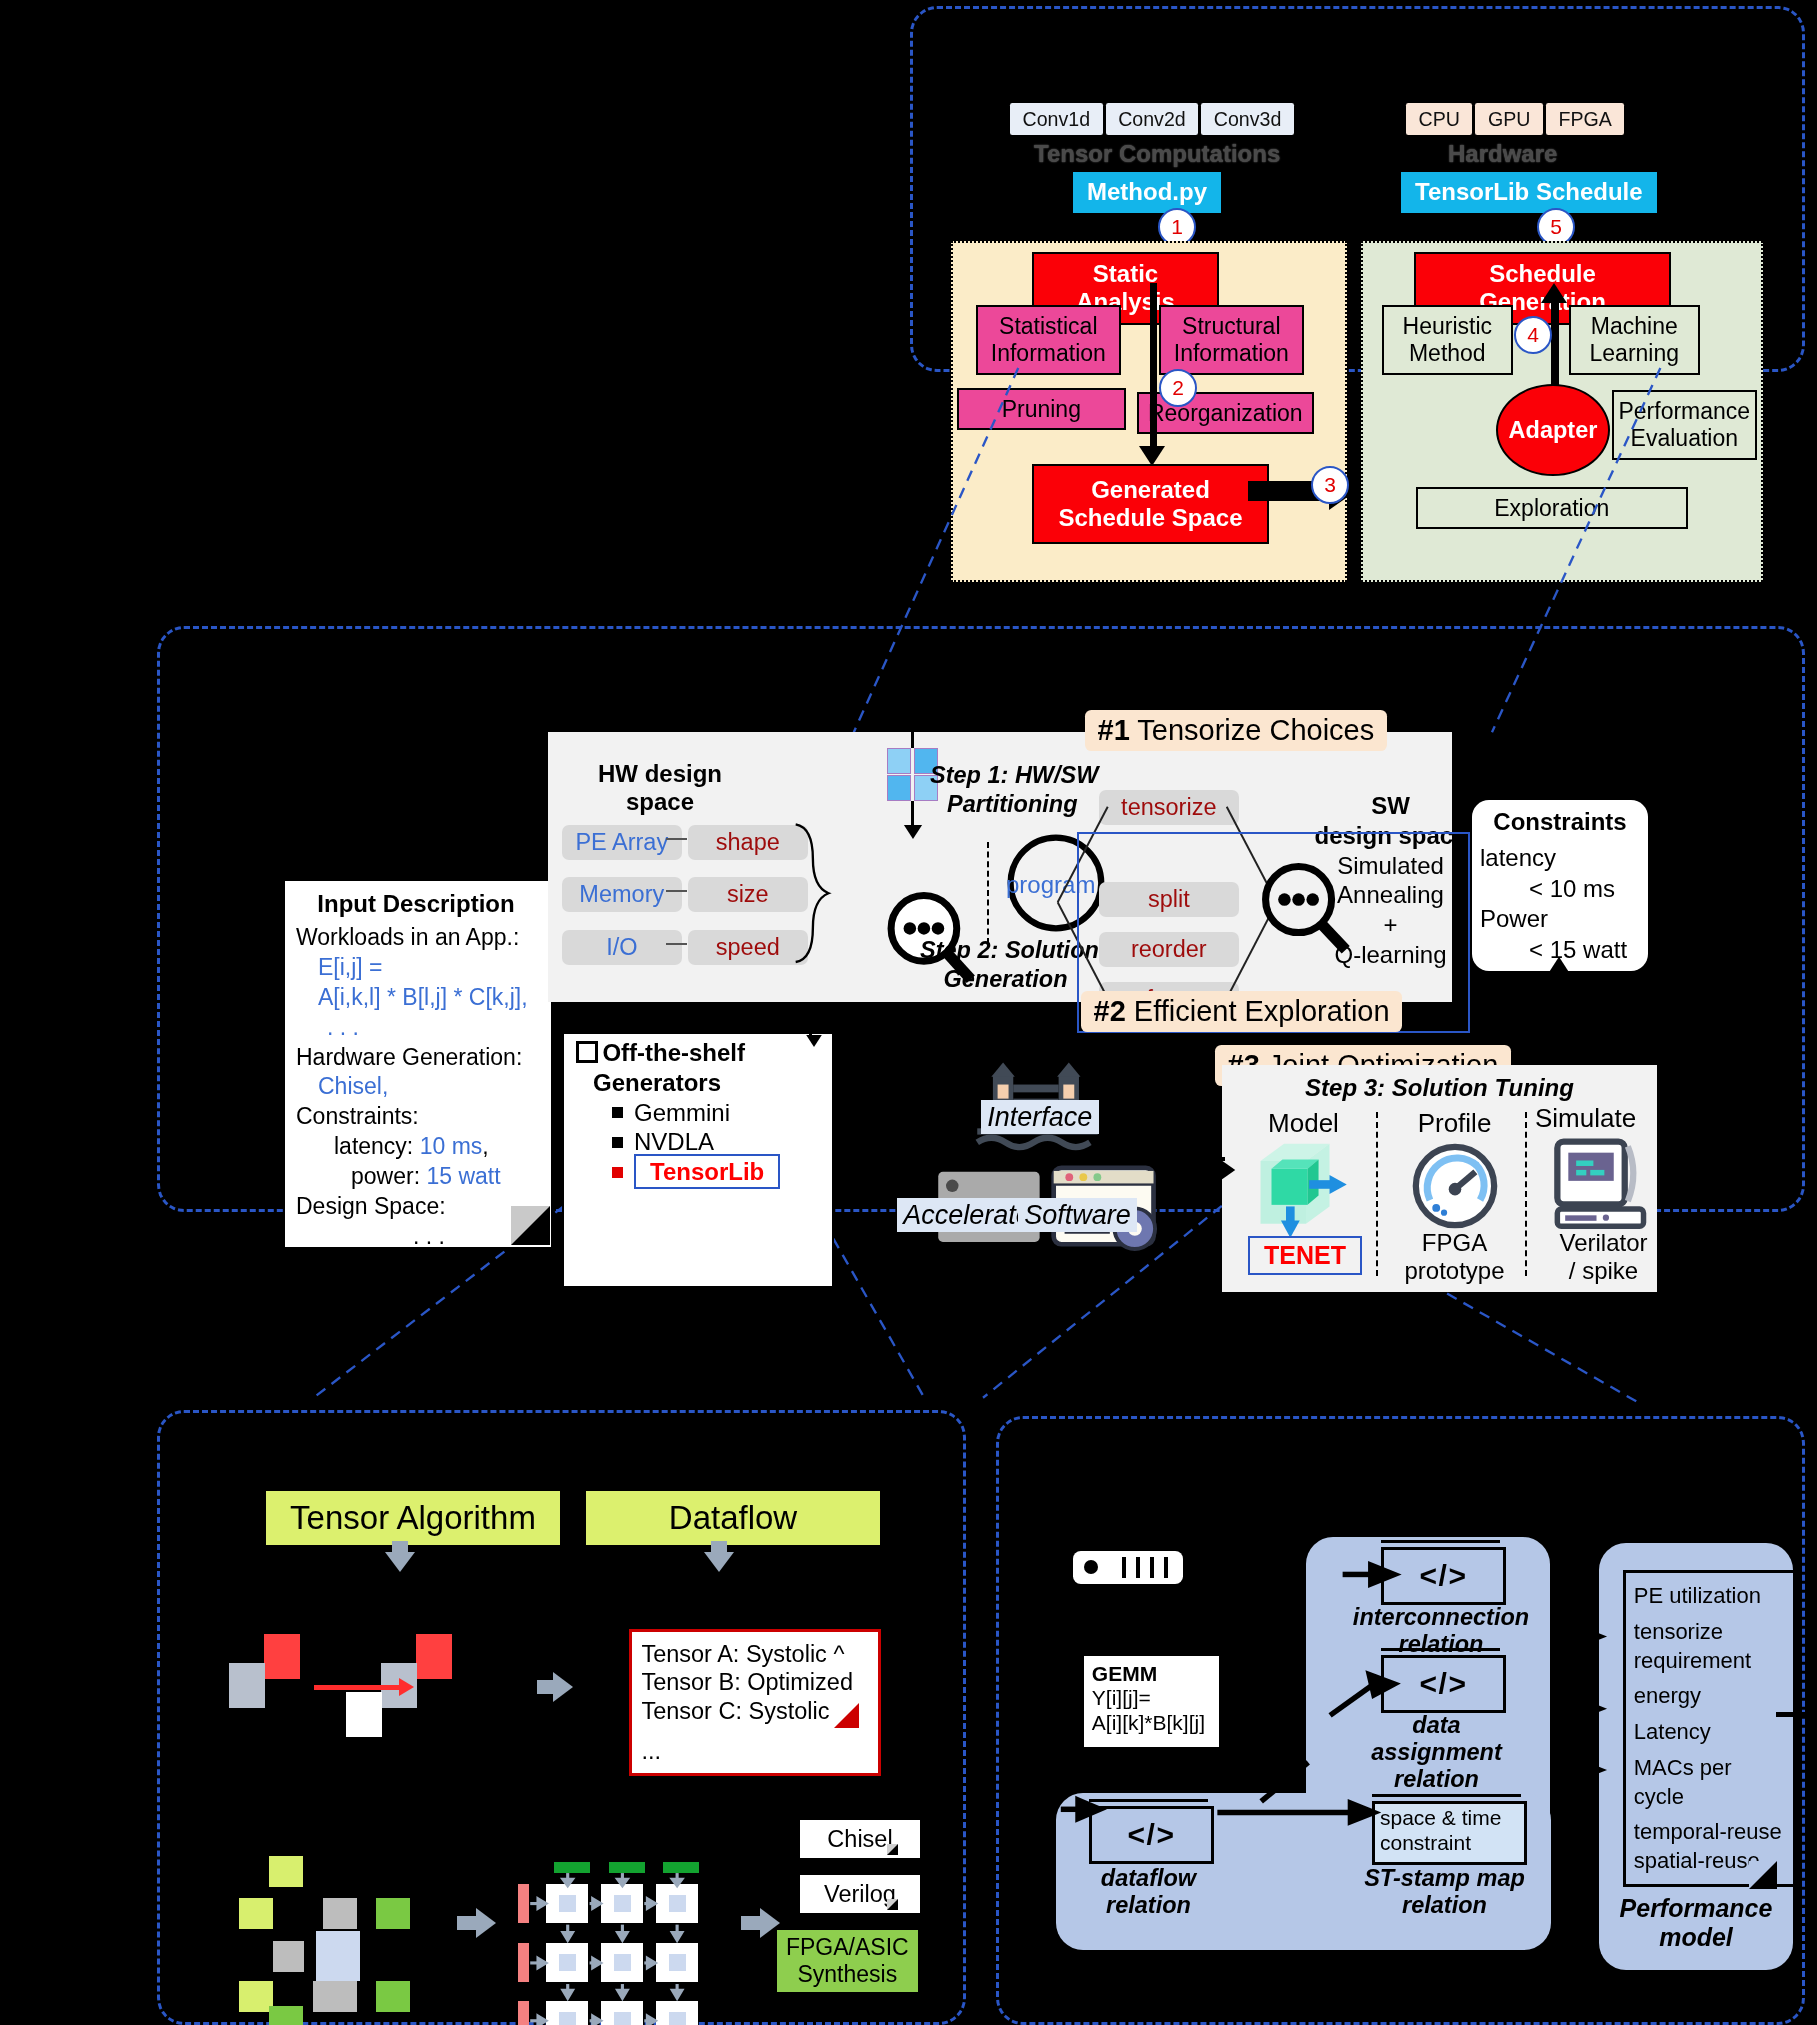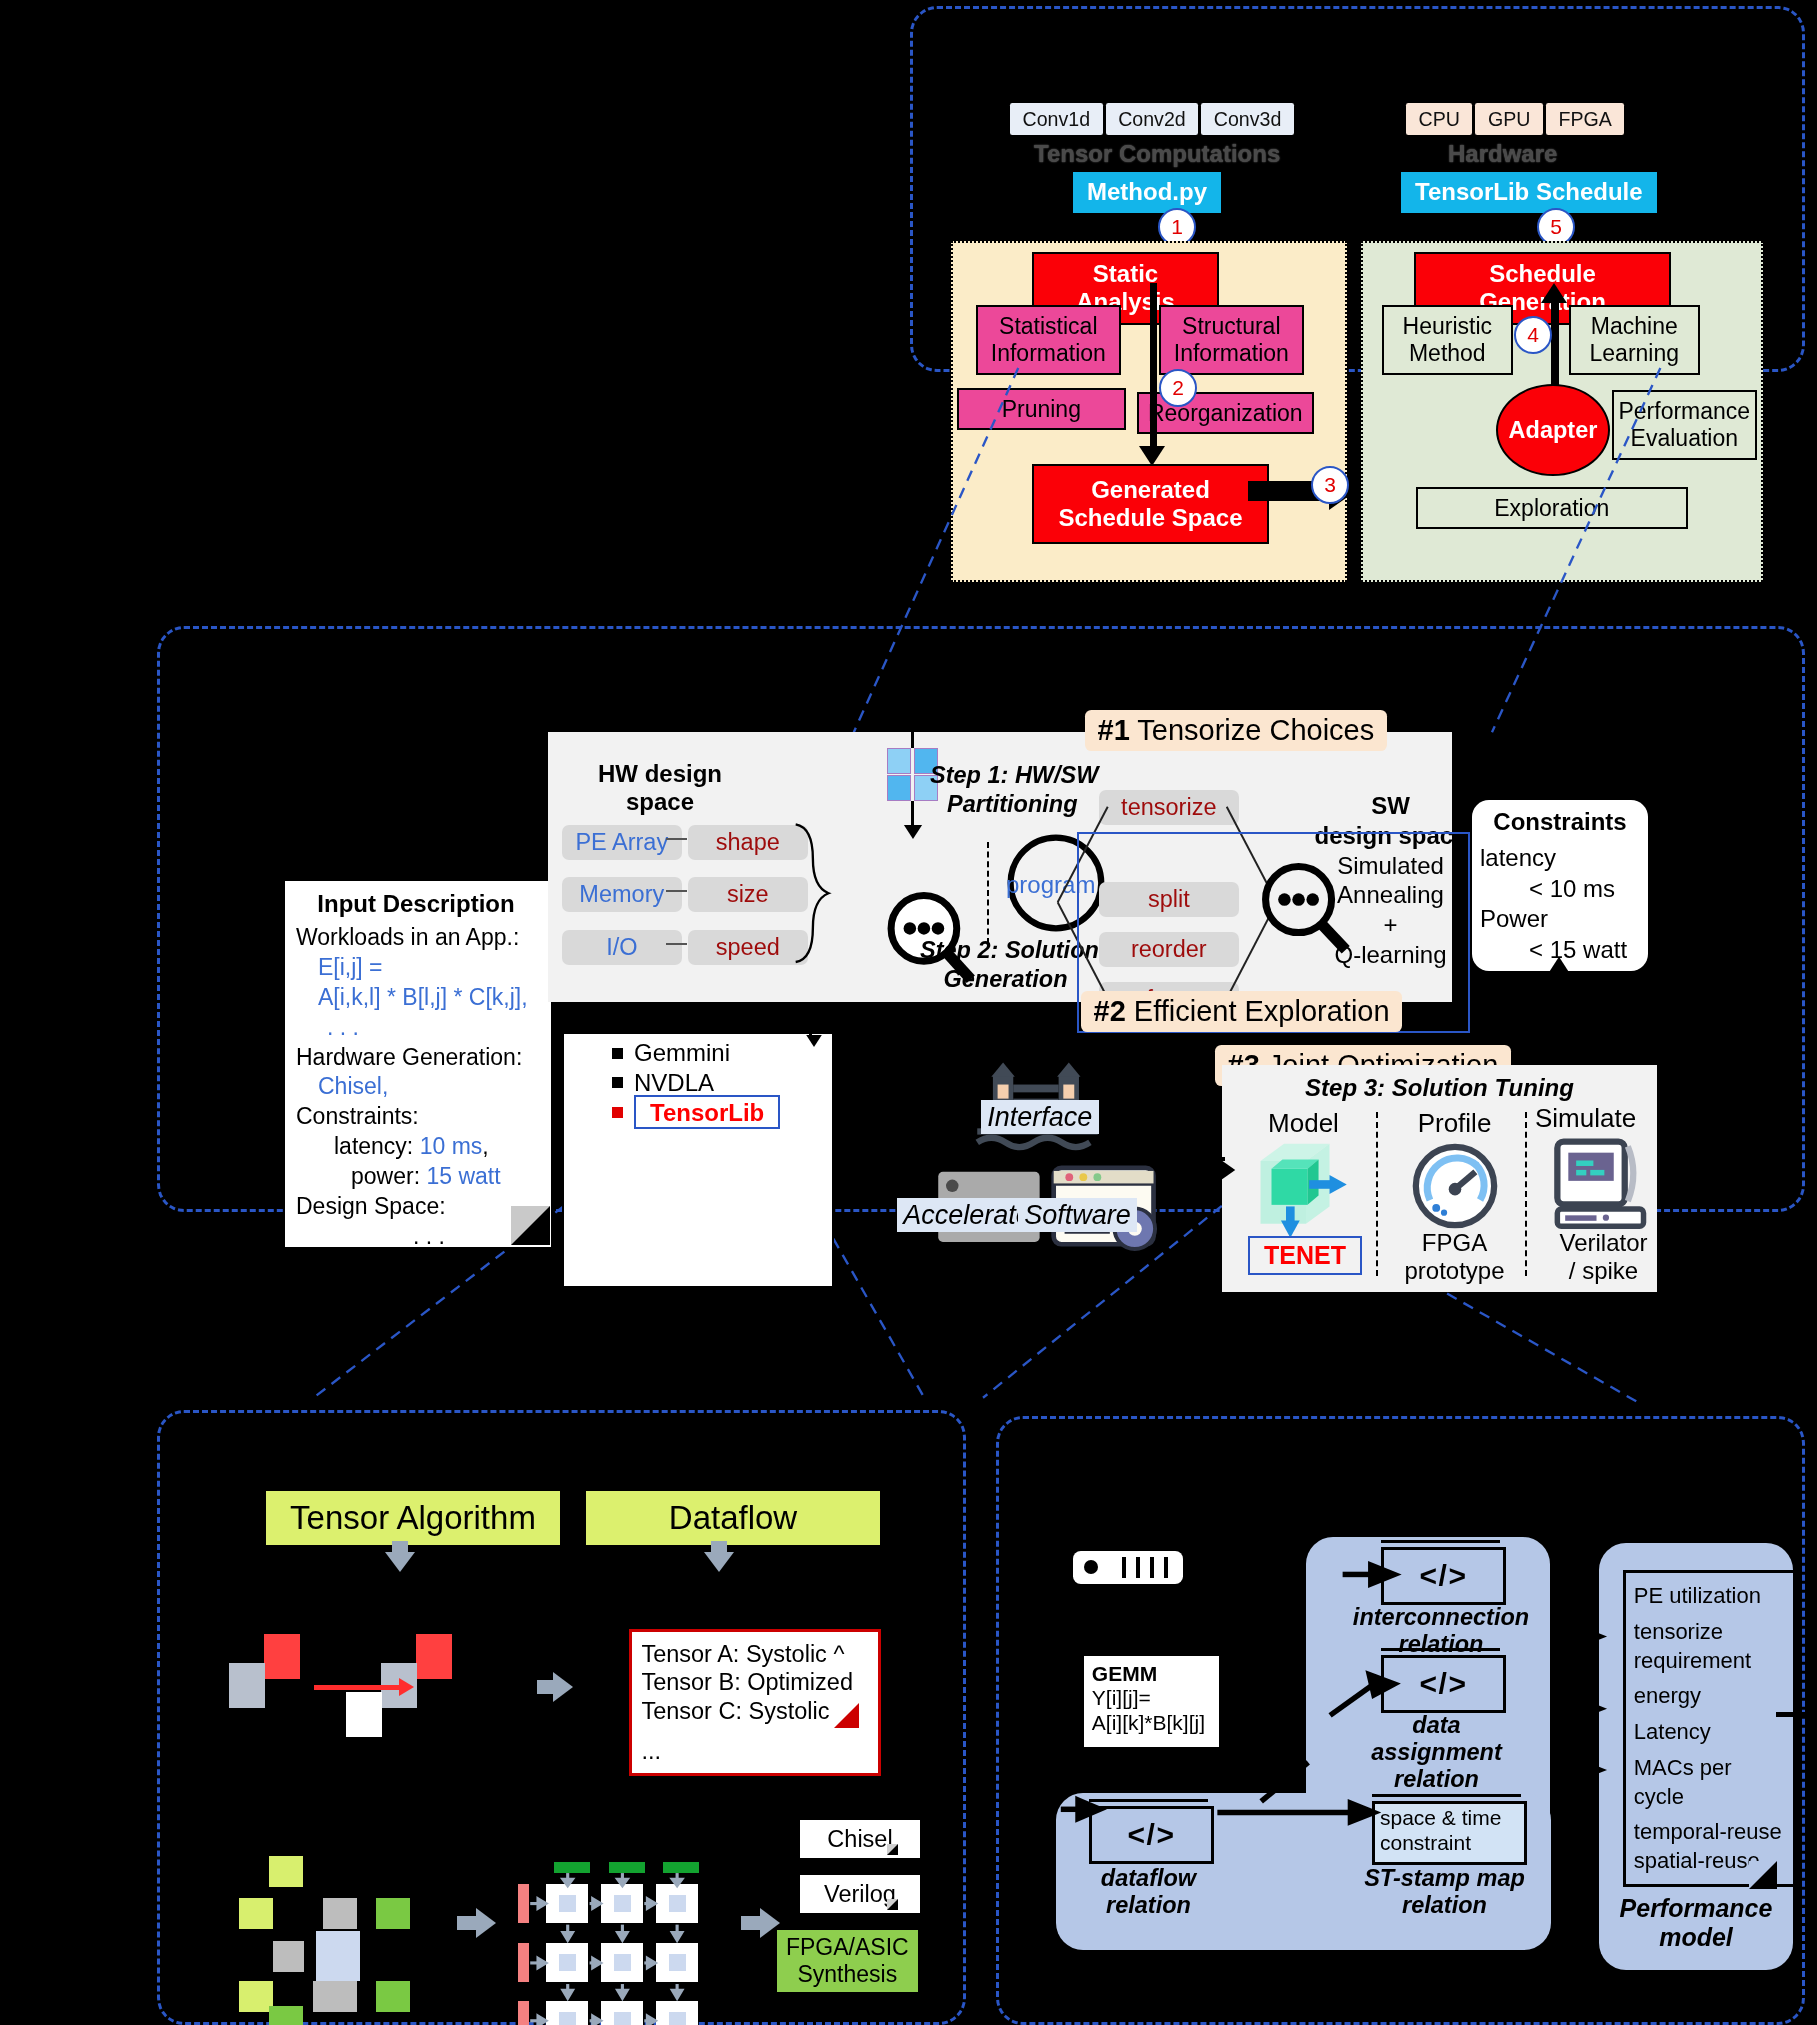--- a/index.html
+++ b/index.html
@@ -245,20 +245,24 @@
   <div>latency</div>
   <div style="padding-left:49px;">&lt; 10 ms</div>
   <div>Power</div>
   <div style="padding-left:49px;">&lt; 15 watt</div>
 </div>
 <div class="abs" style="left:1554px;top:971px;width:3.9px;height:63px;background:#000;"></div>
 <div class="abs tri-u" style="left:1546px;top:954px;transform:scale(.72);"></div>
 
 <div class="abs whitecard" style="left:562px;top:1032px;width:268px;height:252px;"></div>
 <div class="abs" style="left:576px;top:1038px;width:251px;font-size:24px;line-height:1.24;">
+  <div style="font-weight:bold;">
+    <span style="display:inline-block;width:15.7px;height:15.7px;border:3.1px solid #000;margin-right:4.7px;vertical-align:-1.6px;"></span><span>Off-the-shelf</span>
+    <div style="padding-left:17px;">Generators</div>
+  </div>
   <div style="padding-left:36px;">
     <span style="display:inline-block;width:11px;height:11px;background:#000;margin-right:11px;vertical-align:2.3px;"></span><span>Gemmini</span>
   </div>
   <div style="padding-left:36px;">
     <span style="display:inline-block;width:11px;height:11px;background:#000;margin-right:11px;vertical-align:2.3px;"></span><span>NVDLA</span>
   </div>
   <div style="padding-left:36px;position:relative;">
     <span style="display:inline-block;width:11px;height:11px;background:#e10000;margin-right:11px;vertical-align:2.3px;"></span><span style="color:#ff0000;font-weight:bold;border:2.3px solid #2a56c6;padding:1.6px 14px;">TensorLib</span>
   </div>
 </div>

